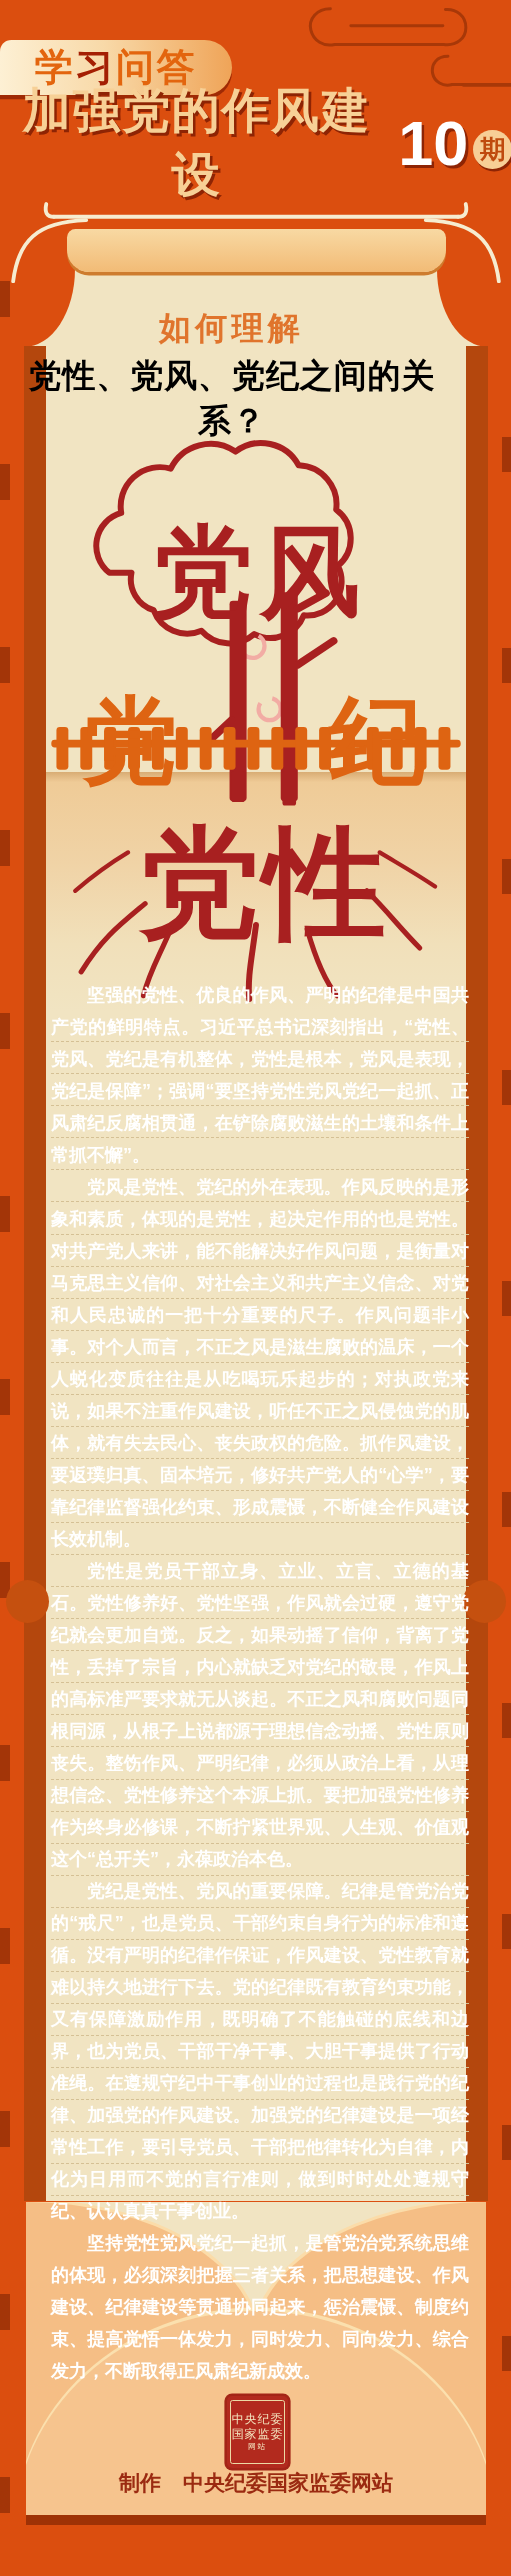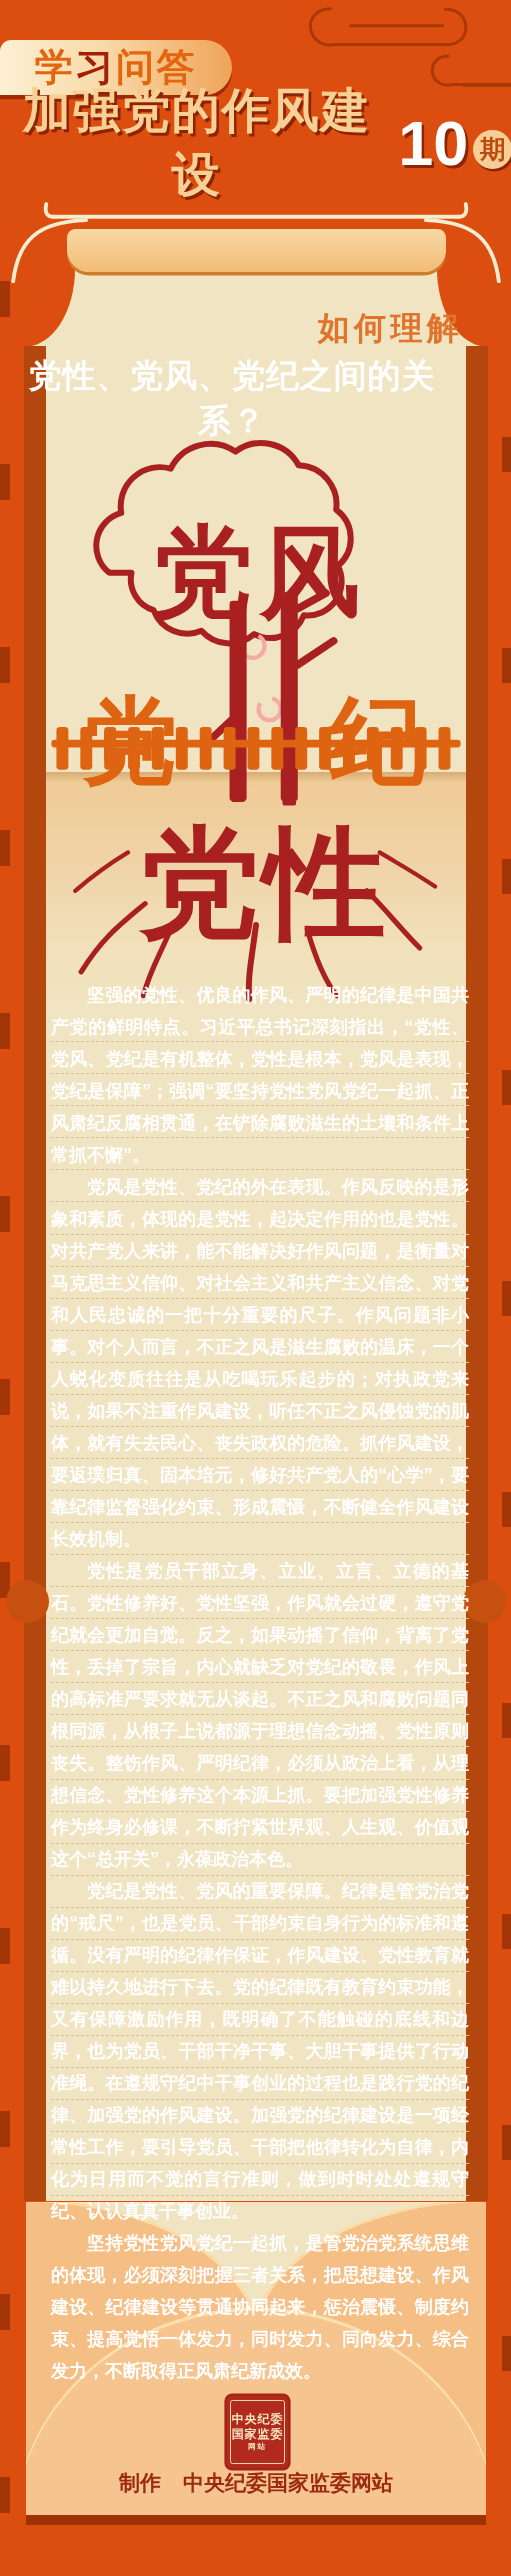--- a/index.html
+++ b/index.html
@@ -42,24 +42,24 @@
   .corner-flare.left{left:24px;border-bottom-right-radius:100% 100%;}
   .corner-flare.right{left:437px;border-bottom-left-radius:100% 100%;}
   .strip{top:346px;width:22px;height:1855px;background:#B4470D;z-index:3;}
   .strip.left{left:24px;}
   .strip.right{left:466px;}
   .notch{width:43px;height:43px;border-radius:50%;background:#C5500F;top:1580px;z-index:4;}
   .notch.left{left:6px;}
   .notch.right{left:463px;}
 
   
-  .q1{left:0;top:307px;width:463px;text-align:right;z-index:4;
+  .q1{left:0;top:307px;width:463px;text-align:center;z-index:4;
     font-size:32px;font-weight:800;color:#E0742C;letter-spacing:4.3px;}
   .q2{left:0;top:354px;width:464px;text-align:center;z-index:4;
-    font-size:33px;font-weight:800;color:#ffffff;letter-spacing:0.9px;}
+    font-size:33px;font-weight:800;color:#000000;letter-spacing:0.9px;}
 
   
   .underground{left:46px;top:772px;width:420px;height:239px;z-index:2;
     background:linear-gradient(180deg,#D8AC74 0px,#EFCB97 10.2px,#F0D3A6 38%,#F1E0BA 72%,#F1E4C2 100%);}
 
   .tree-svg{left:0;top:426px;width:512px;height:597px;z-index:4;}
 
   
   .rules{left:51px;top:1013px;width:418px;height:1330px;z-index:5;}
   .rule{position:absolute;left:0;width:100%;border-top:1.7px dashed #D5C094;}
@@ -83,21 +83,21 @@
     width:483px;height:443px;border-radius:50%;background:#F6C48E;
     box-shadow:0 -3.4px 0 #FBE0AE;}
   .env-shadow{left:25.6px;top:2515px;width:460px;height:10.2px;background:#9E3206;z-index:6;}
 
   
   .seal{left:227px;top:2396px;width:61px;height:72px;z-index:8;background:#B22A1E;
     border-radius:5.1px;box-shadow:0 0 0 2.6px #A32517;padding:4.3px 3.4px;
     display:flex;flex-direction:column;align-items:center;justify-content:center;}
   .seal-inner{width:100%;height:100%;border:0.9px solid #ECD9A4;border-radius:2.6px;
     display:flex;flex-direction:column;align-items:center;justify-content:center;gap:0.9px;}
-  .seal-line{font-size:12px;font-weight:700;color:#F4E6C0;letter-spacing:0.9px;line-height:14.5px;text-align:right;}
+  .seal-line{font-size:12px;font-weight:400;color:#F4E6C0;letter-spacing:0.9px;line-height:14.5px;text-align:right;}
   .seal-line.small{font-size:7.7px;line-height:10.2px;letter-spacing:1.7px;}
   .credit{left:0;top:2469px;width:512px;z-index:8;display:flex;justify-content:center;gap:22px;
     font-size:21px;font-weight:800;color:#9B2A11;}
 
   .clouds-svg{left:281px;top:0;width:230px;height:111px;z-index:2;}
 </style>
 </head>
 <body>
 
 <div id="canvas">

